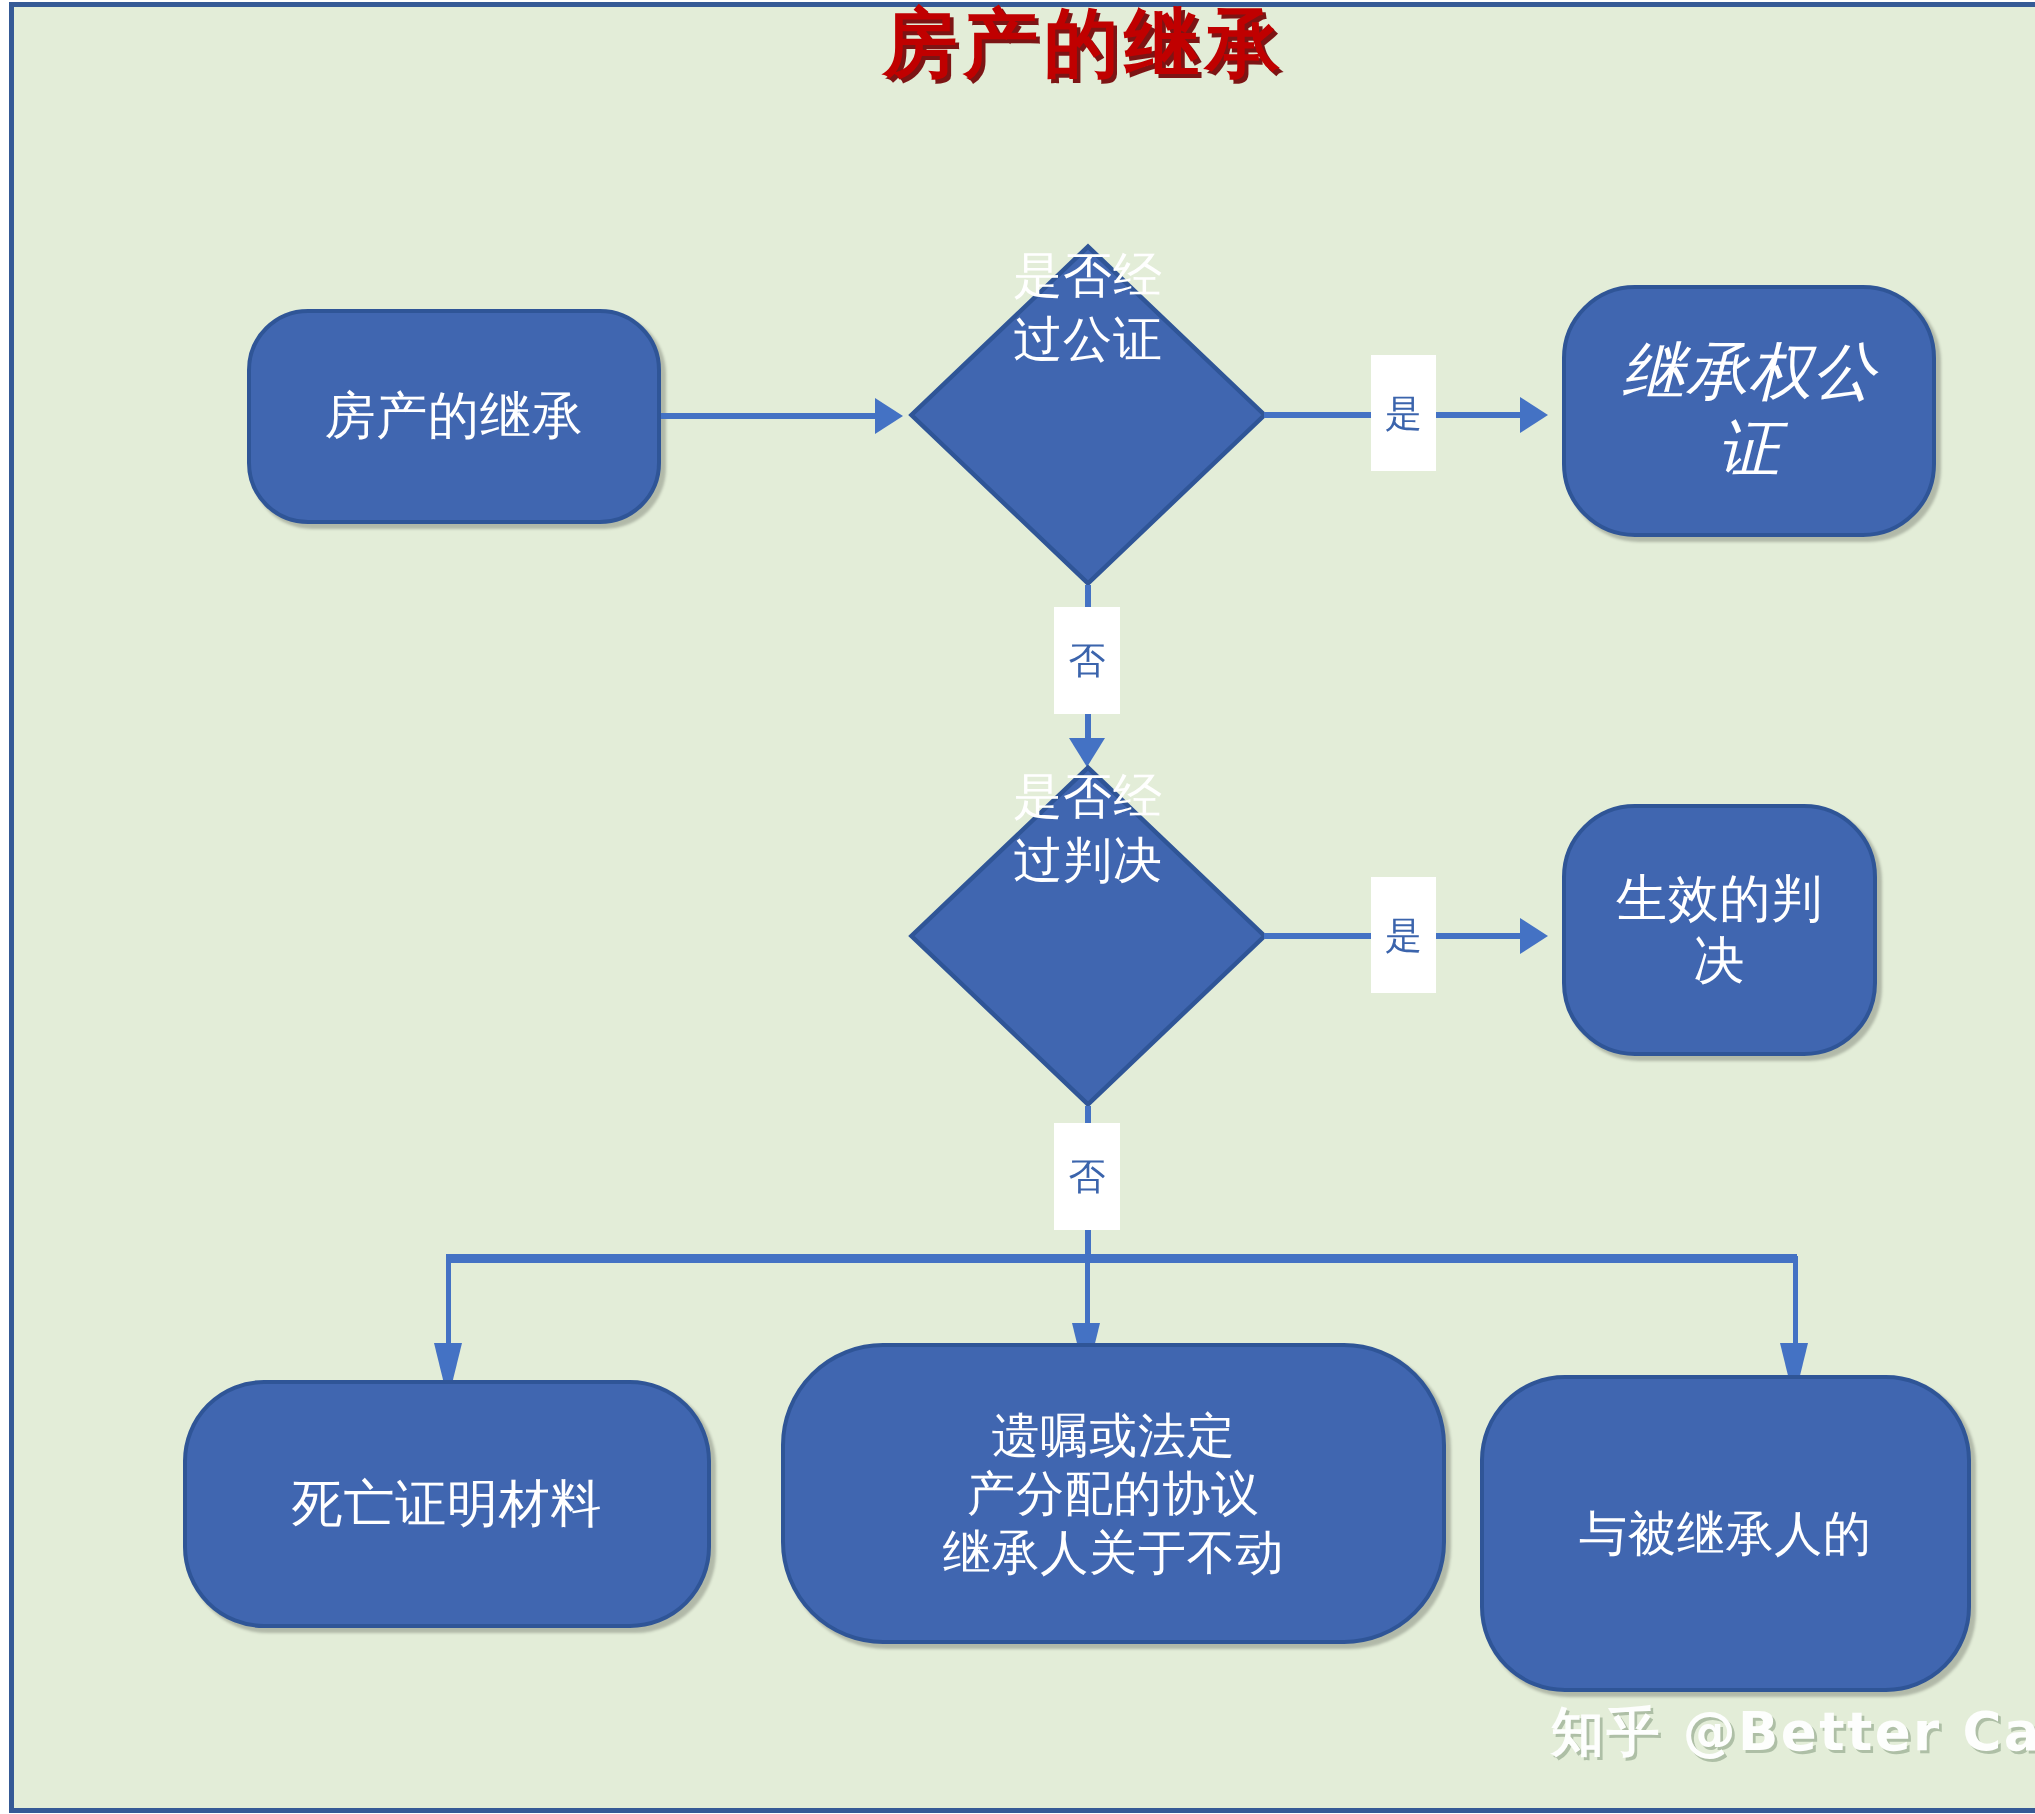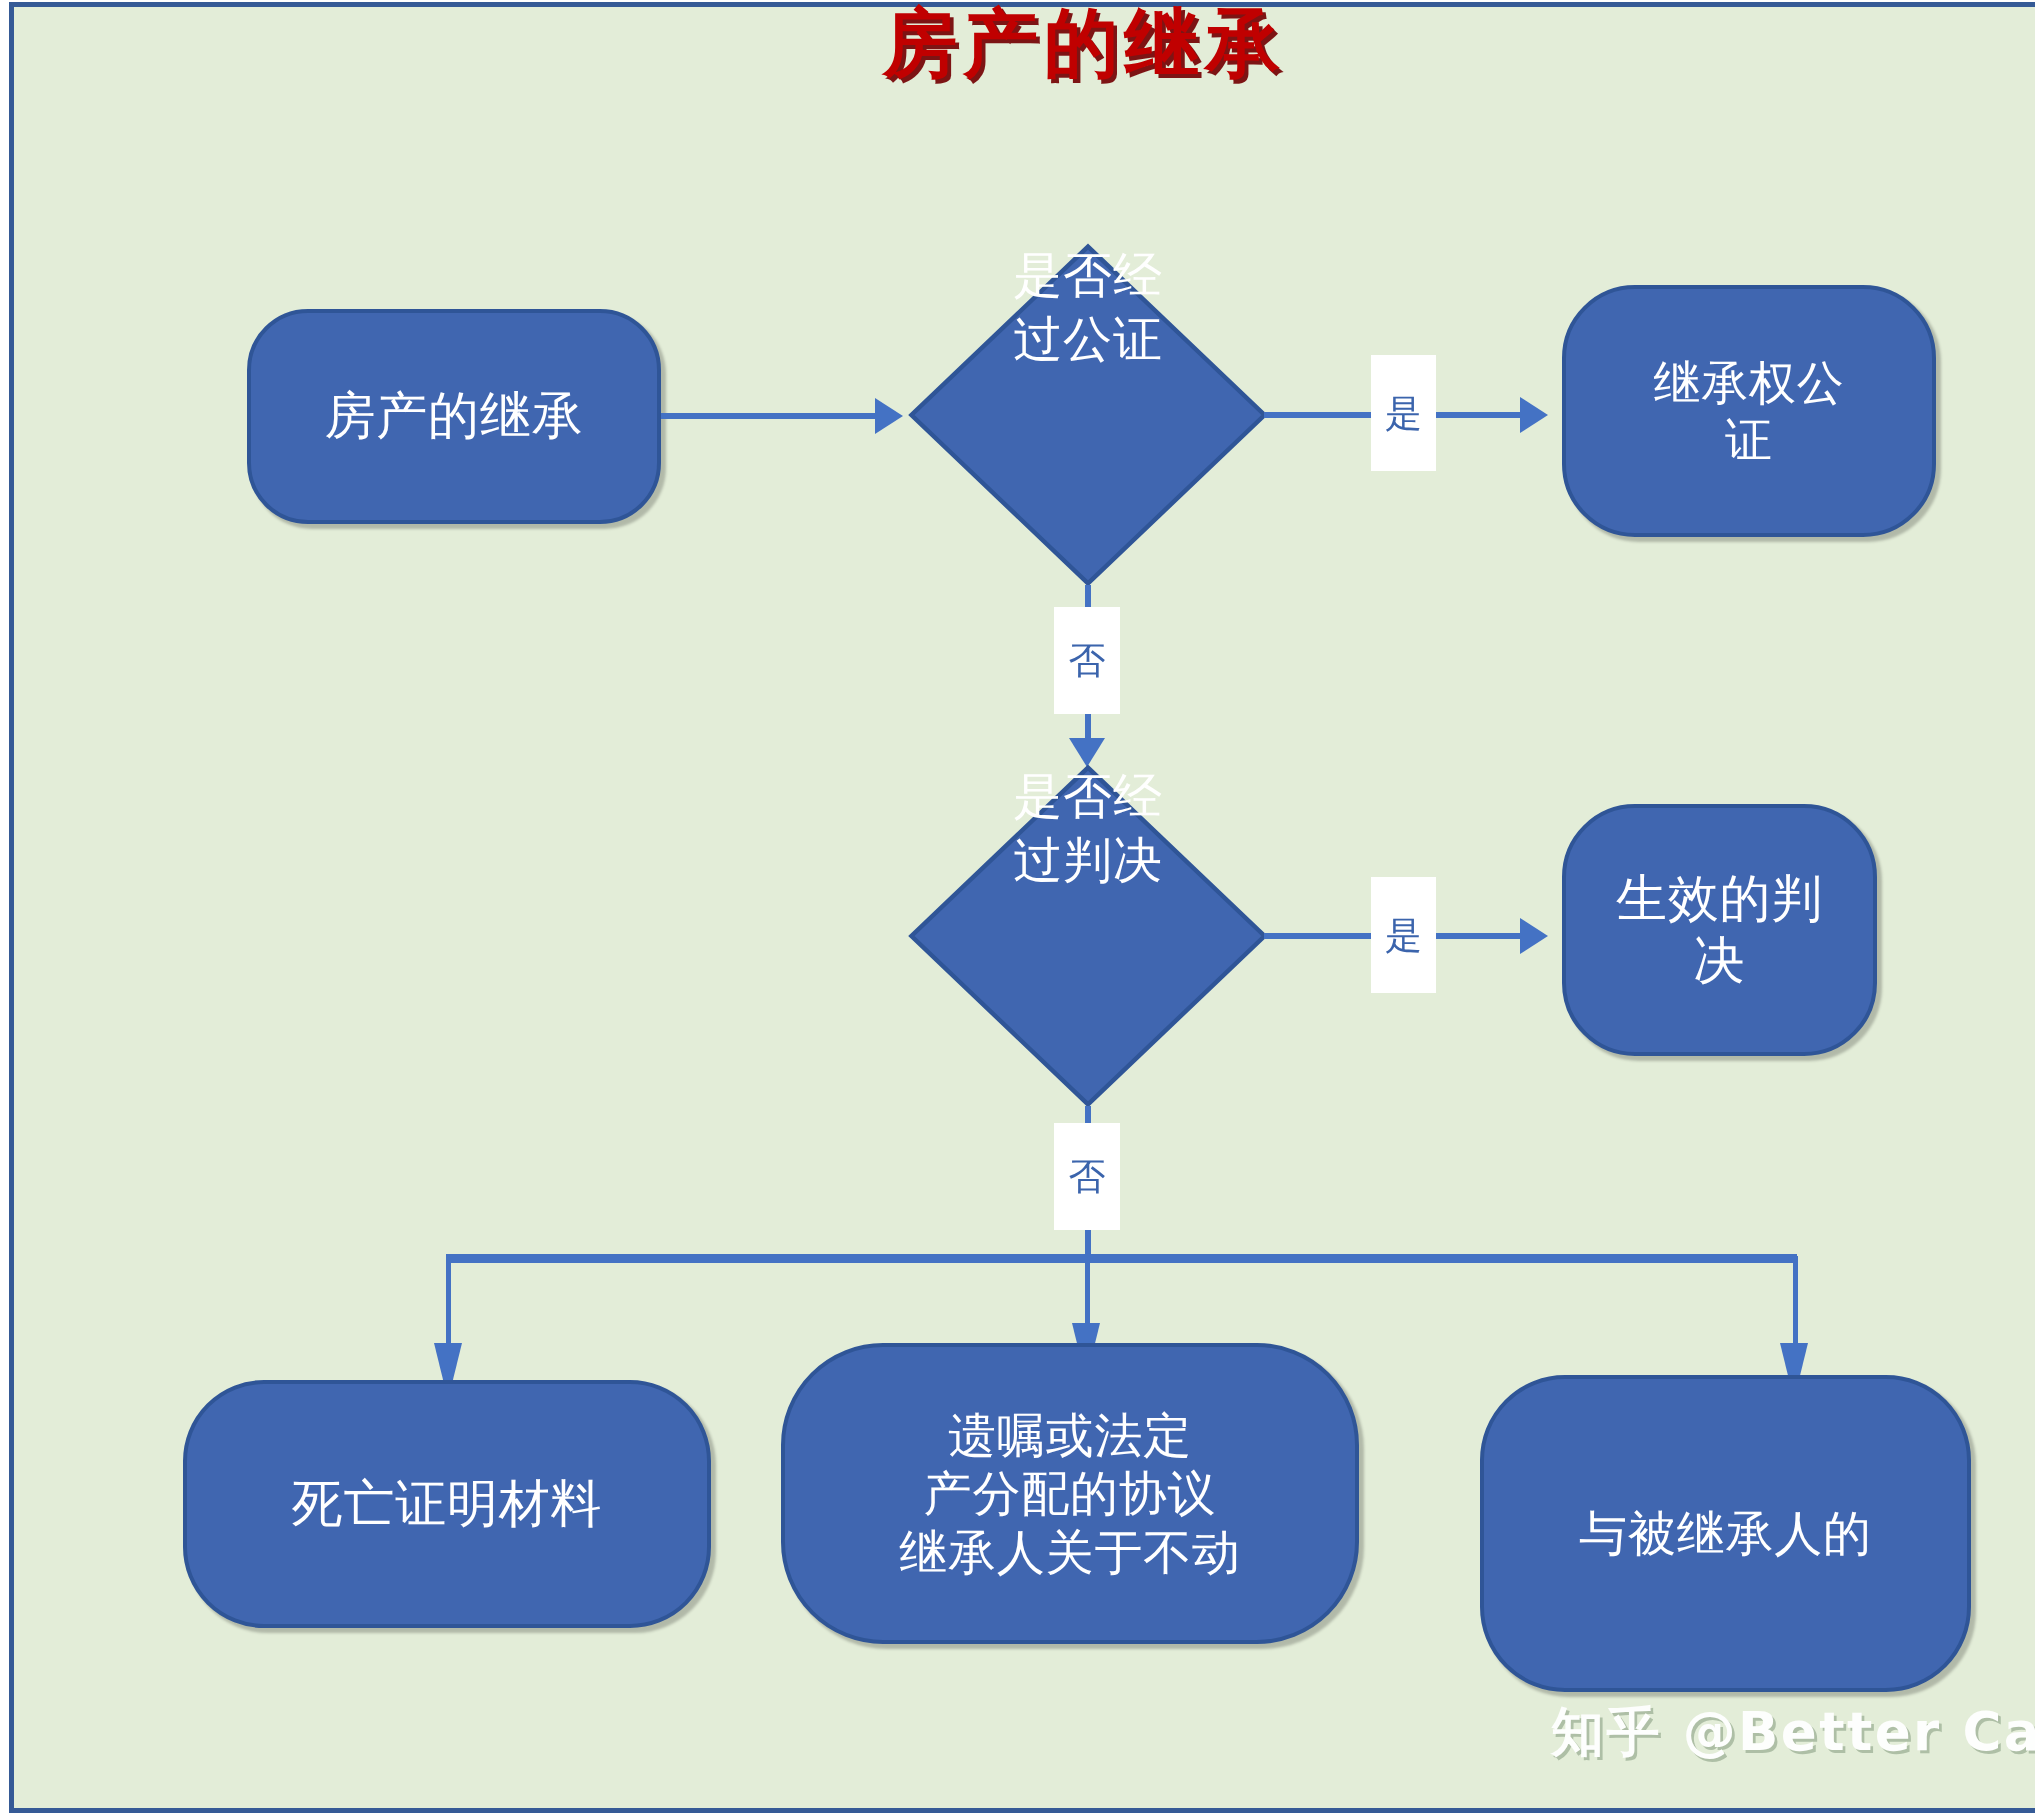--- a/index.html
+++ b/index.html
@@ -176,21 +176,21 @@
     </div>
   </div>
 
   <div class="conn-h" style="left:1264px; top:412px; width:257px;"></div>
   <div class="arrow-r" style="left:1520px; top:397px;"></div>
   <div class="edge-label" style="left:1371px; top:355px; width:65px; height:116px;">
     <span>是</span>
   </div>
 
   <div class="node" style="left:1562px; top:285px; width:374px; height:252px;
-              border-radius:73px / 73px; font-size:47px;">
+              border-radius:73px / 73px; font-size:63px;font-style:italic;">
     <div class="lines">
       <div>继承权公</div>
       <div>证</div>
     </div>
   </div>
 
   <div class="conn-v" style="left:1085px; top:585px; width:5.7px; height:163px;"></div>
   <div class="arrow-d" style="left:1069px; top:738px;"></div>
   <div class="edge-label" style="left:1054px; top:607px; width:66px; height:107px;">
     <span>否</span>
@@ -238,21 +238,21 @@
   <div class="conn-v" style="left:1793px; top:1256px; width:4.5px; height:95px;"></div>
   <div class="arrow-d-thin" style="left:1780px; top:1343px;"></div>
 
   <div class="node" style="left:183px; top:1380px; width:528px; height:248px;
               border-radius:81px / 81px; font-size:51px;">
     <div class="lines">
       <div>死亡证明材料</div>
     </div>
   </div>
 
-  <div class="node" style="left:781px; top:1343px; width:578px; height:301px;
+  <div class="node" style="left:781px; top:1343px; width:665px; height:301px;
               border-radius:102px / 102px; font-size:48px;">
     <div class="lines">
       <div>遗嘱或法定</div>
       <div>产分配的协议</div>
       <div>继承人关于不动</div>
     </div>
   </div>
 
   <div class="node" style="left:1480px; top:1375px; width:491px; height:317px;
               border-radius:85px / 85px; font-size:48px;">

